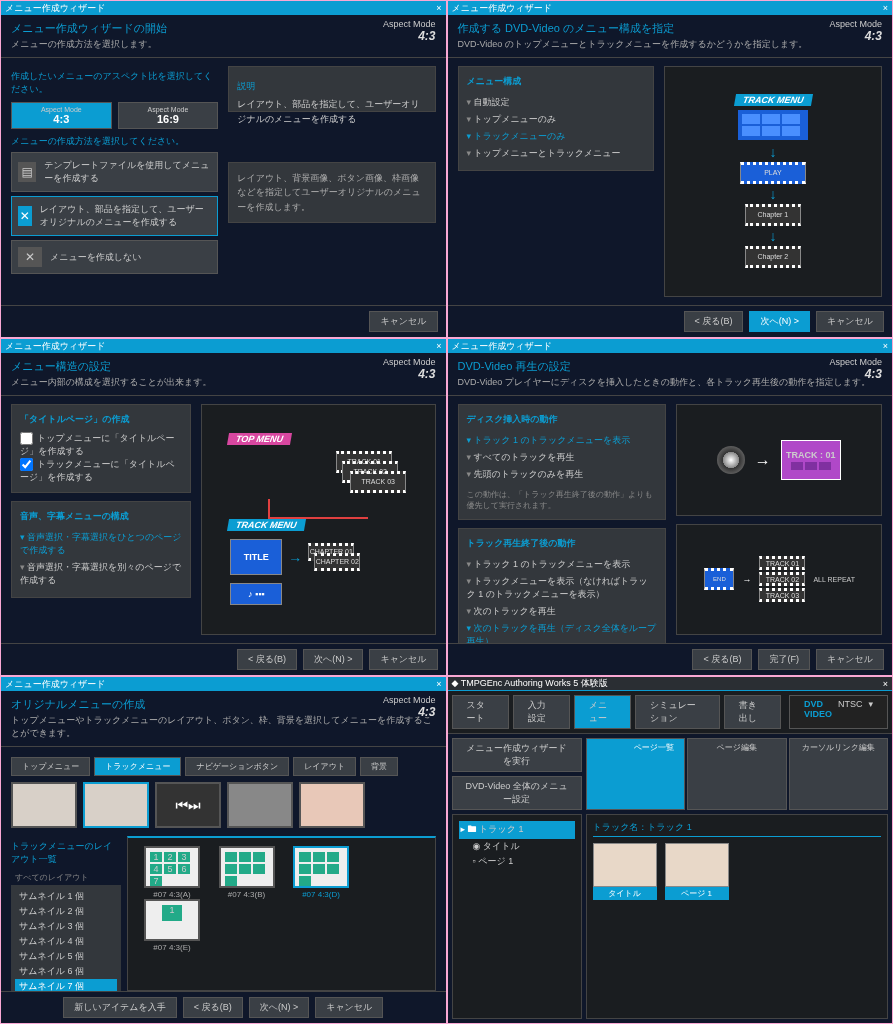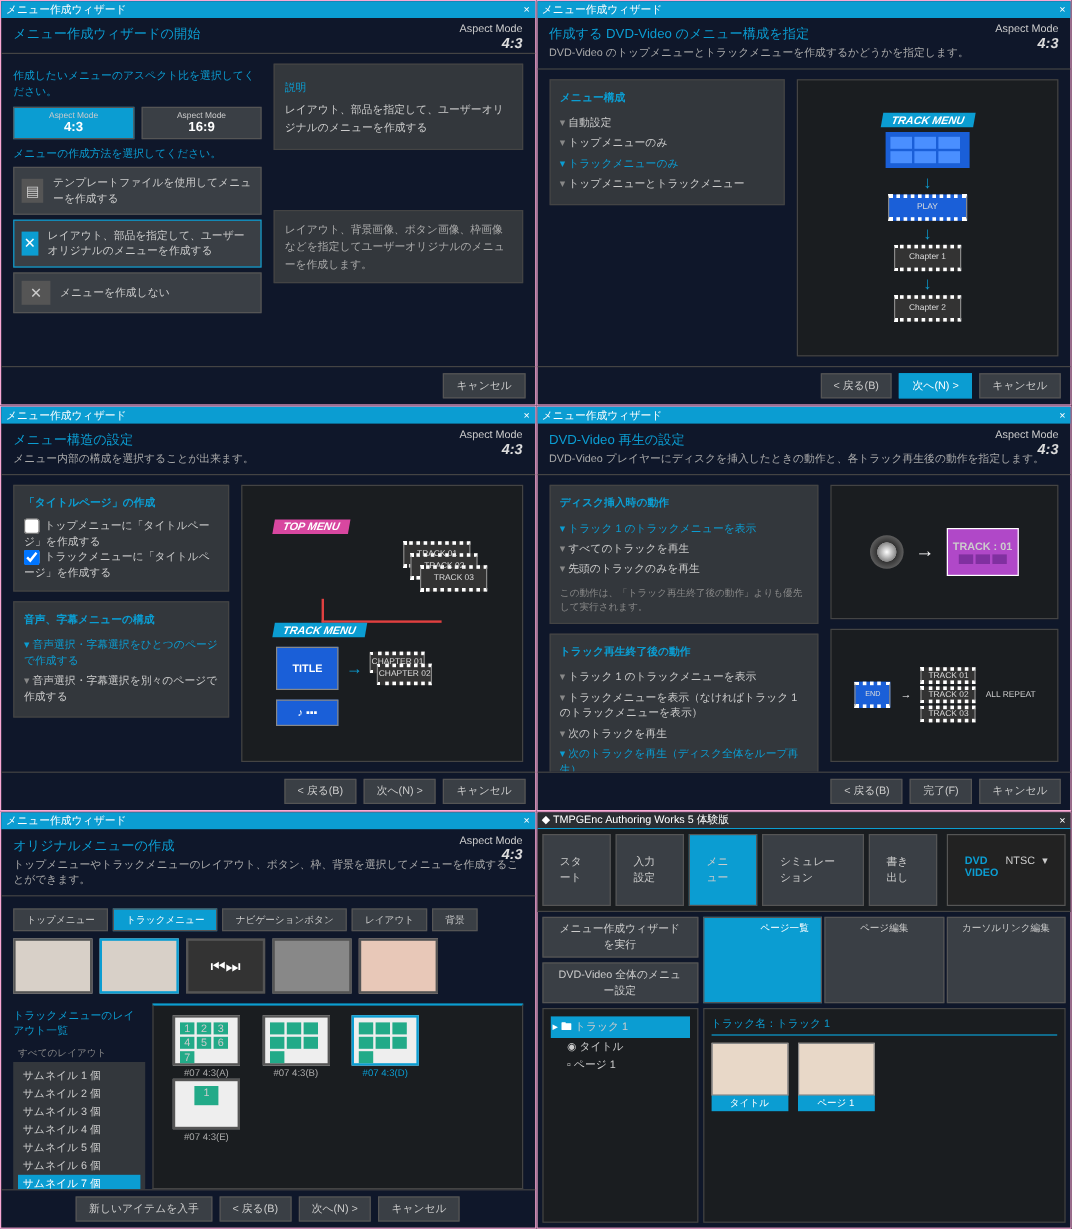--- a/index.html
+++ b/index.html
@@ -51,40 +51,41 @@
 .thumb{width:66px;height:46px;background:#d8d0c8;border:2px solid #555;display:flex;flex-direction:column;align-items:center;justify-content:center;font-size:7px}
 .thumb.sel{border-color:#0b9dd2}
 .thumb-lbl{font-size:8px;text-align:center;margin-top:2px;color:#aaa}
 .sidebar-list{background:#33373c;padding:4px;height:200px;overflow:hidden}
 .sidebar-list div{padding:1px 4px;font-size:9px;cursor:pointer}
 .sidebar-list div.sel{background:#0b9dd2;color:#fff}
 .tree{padding:6px;font-size:9px}
 .tree .node{padding:1px 0 1px 14px}
 .tree .node.sel{background:#0b9dd2;color:#fff}
 .mainbar{background:#1a1d20;padding:4px;display:flex;gap:4px;border-bottom:1px solid #444}
-.mainbar .mb{background:#3a3f45;border:1px solid #555;padding:16px 14px;font-size:9px;cursor:pointer}
+.mainbar .mb{background:#3a3f45;border:1px solid #555;padding:3px 14px;font-size:9px;cursor:pointer}
 .mainbar .mb.sel{background:#0b9dd2}
 .desc-box{background:#33373c;border:1px solid #444;padding:8px;font-size:9px;color:#aaa;line-height:1.6}
 .thumb-grid{display:inline-block;text-align:center;margin:0 8px}
 .thumb-grid .pic{width:56px;height:42px;background:#eee;border:2px solid #555;margin-bottom:2px;display:flex;flex-wrap:wrap;padding:4px;gap:2px}
 .thumb-grid.sel .pic{border-color:#0b9dd2}
 .thumb-grid .cell{width:12px;height:10px;background:#2a8}
 .trackbox{background:#b048c8;width:60px;height:40px;border:1px solid #fff;display:flex;flex-direction:column;align-items:center;justify-content:center;font-size:7px;color:#fff}
 .disc{width:28px;height:28px;border-radius:50%;background:radial-gradient(circle,#fff 0%,#888 40%,#333 42%,#888 100%)}
 </style>
 </head>
 <body>
 
 <div class="win">
   <div class="titlebar">
     <span>メニュー作成ウィザード</span>
     <span class="close">×</span>
   </div>
   <div class="header">
     <h3>メニュー作成ウィザードの開始</h3>
+    <p>メニューの作成方法を選択します。</p>
     <div class="aspect"><span>Aspect Mode</span><br><b>4:3</b></div>
   </div>
   <div class="body">
     <div class="col">
       <div class="section-label">作成したいメニューのアスペクト比を選択してください。</div>
       <div class="ratio-row">
         <div class="ratio sel"><small>Aspect Mode</small><b>4:3</b></div>
         <div class="ratio"><small>Aspect Mode</small><b>16:9</b></div>
       </div>
       <div class="section-label">メニューの作成方法を選択してください。</div>
@@ -95,21 +96,21 @@
       <div class="method sel">
           <div class="ic">✕</div>
           <span>レイアウト、部品を指定して、ユーザーオリジナルのメニューを作成する</span>
         </div>
       <div class="method">
           <div class="ic">✕</div>
           <span>メニューを作成しない</span>
         </div>
     </div>
     <div class="col">
-      <div class="desc-box" style="height:72px">
+      <div class="desc-box" style="height:46px">
         <div class="section-label">説明</div>
         <div>レイアウト、部品を指定して、ユーザーオリジナルのメニューを作成する</div>
       </div>
       <div style="height:50px"></div>
       <div class="desc-box">レイアウト、背景画像、ボタン画像、枠画像などを指定してユーザーオリジナルのメニューを作成します。</div>
     </div>
   </div>
   <div class="footer">
     <button class="btn">キャンセル</button>
   </div>
@@ -220,21 +221,21 @@
   <div class="titlebar">
     <span>メニュー作成ウィザード</span>
     <span class="close">×</span>
   </div>
   <div class="header">
     <h3>DVD-Video 再生の設定</h3>
     <p>DVD-Video プレイヤーにディスクを挿入したときの動作と、各トラック再生後の動作を指定します。</p>
     <div class="aspect"><span>Aspect Mode</span><br><b>4:3</b></div>
   </div>
   <div class="body">
-    <div style="width:224px">
+    <div style="width:208px">
       <div class="panel">
         <h4>ディスク挿入時の動作</h4>
         <div class="opt sel">トラック 1 のトラックメニューを表示</div>
         <div class="opt">すべてのトラックを再生</div>
         <div class="opt">先頭のトラックのみを再生</div>
         <div style="font-size:8px;color:#888;margin-top:6px">この動作は、「トラック再生終了後の動作」よりも優先して実行されます。</div>
       </div>
       <div class="panel">
         <h4>トラック再生終了後の動作</h4>
         <div class="opt">トラック 1 のトラックメニューを表示</div>

